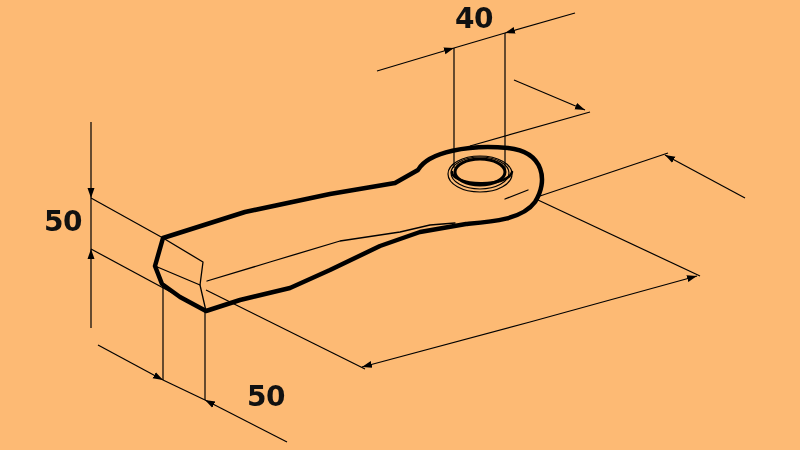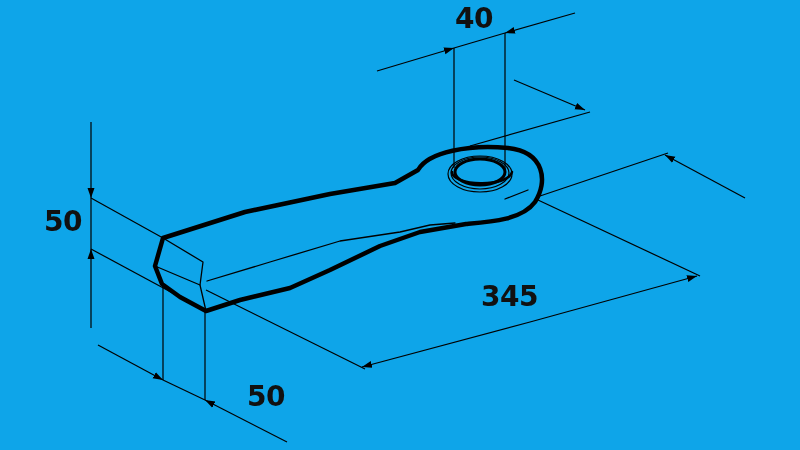--- a/index.html
+++ b/index.html
@@ -1,16 +1,16 @@
 <!DOCTYPE html>
 <html><head>
   <meta charset="utf-8">
   <style>
     html, body { margin: 0; padding: 0; background: #ffffff; }
-    #canvas { position: relative; width: 800px; height: 450px; overflow: hidden; background: #0ea5e9; }
+    #canvas { position: relative; width: 800px; height: 450px; overflow: hidden; background: #fdba74; }
     svg { position: absolute; left: 0; top: 0; }
     .dim-label {
       position: absolute;
       font-family: "DejaVu Sans", sans-serif;
       font-weight: bold;
       font-size: 28px;
       color: #111111;
       line-height: 1;
       letter-spacing: -0.5px;
     }
@@ -85,14 +85,13 @@
       <line x1="206" y1="290" x2="365" y2="369"></line>
       <line x1="538" y1="200" x2="700" y2="276"></line>
       <line x1="530" y1="322" x2="362" y2="367" marker-end="url(#arr)"></line>
       <line x1="530" y1="322" x2="697" y2="276" marker-end="url(#arr)"></line>
     </g>
   </svg>
 
   <div class="dim-label" style="left:455px; top:5px;">40</div>
   <div class="dim-label" style="left:44px; top:208px;">50</div>
   <div class="dim-label" style="left:247px; top:383px;">50</div>
-  <div class="dim-label" style="left:481px; top:283px;">345</div>
 </div>
 
 </body></html>

